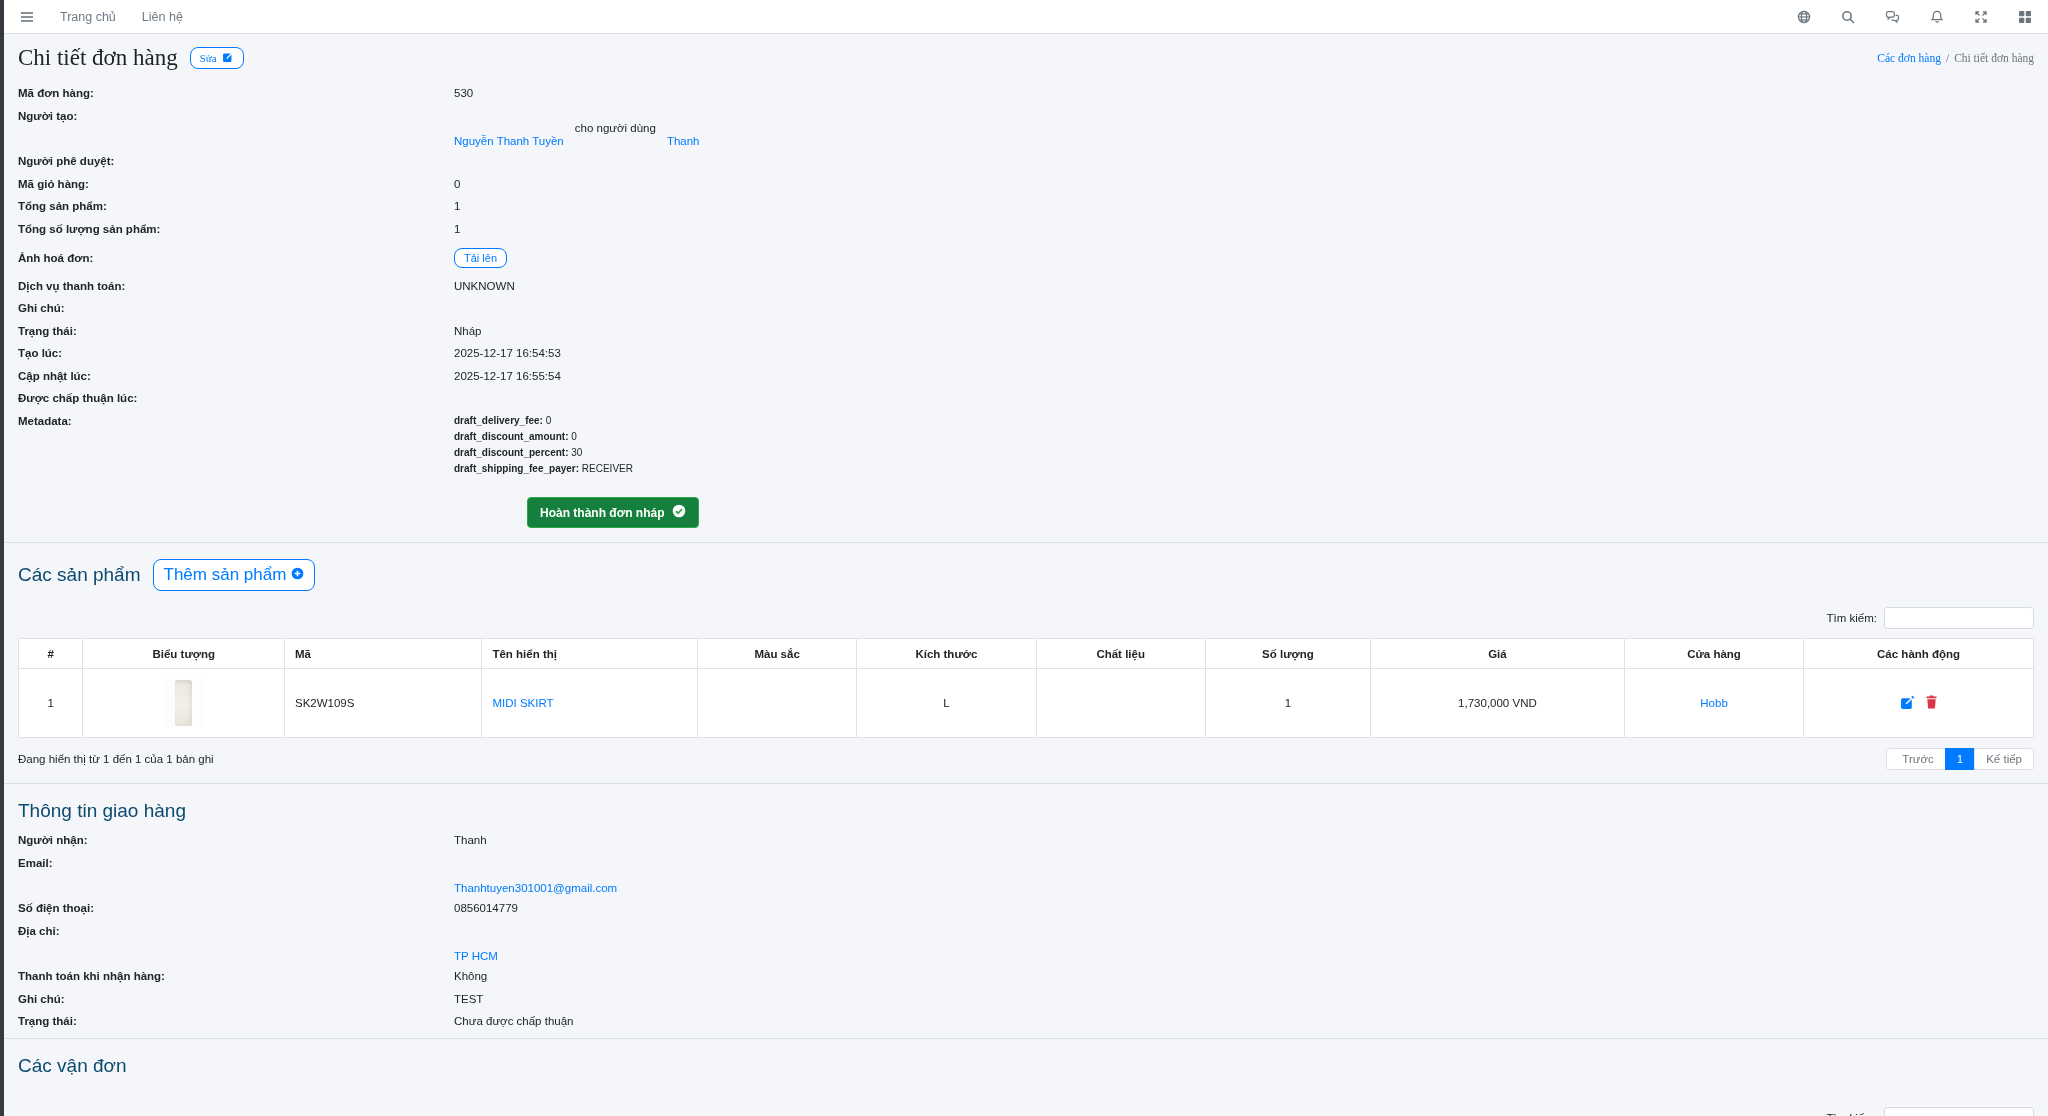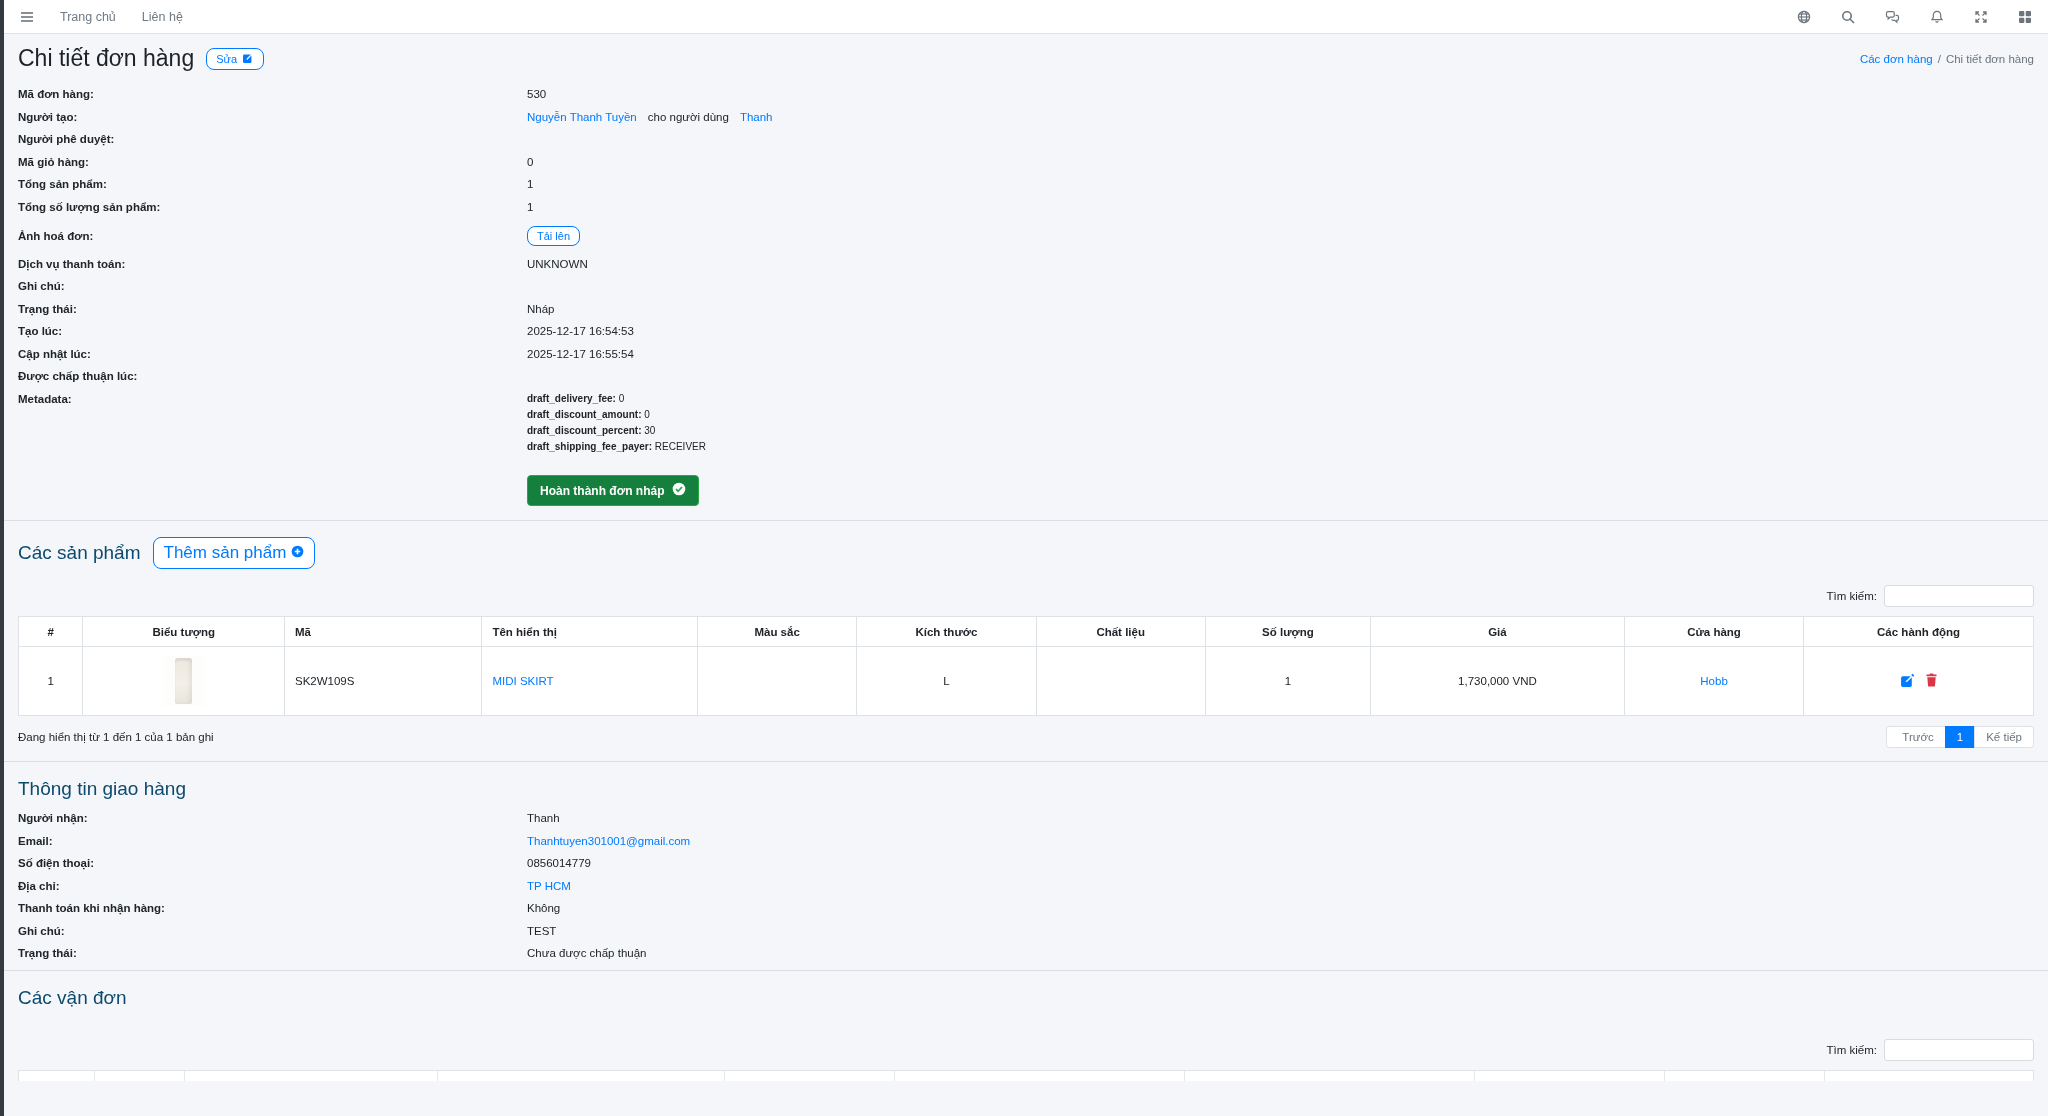--- a/index.html
+++ b/index.html
@@ -13,35 +13,35 @@
   .side-strip{ position:fixed; left:0; top:0; width:4px; height:100%; background:#343a40; z-index:50; }
   .navbar{
     margin-left:4px; height:34px; background:#fff; border-bottom:1px solid #dee2e6;
     display:flex; align-items:center; padding:0 16px; gap:26px;
   }
   .nav-left{ display:flex; align-items:center; gap:26px; }
   .nav-link{ color:#6e7a85; font-size:12.5px; text-decoration:none; cursor:pointer; }
   .nav-right{ margin-left:auto; display:flex; align-items:center; gap:30px; color:#6c757d; }
   .nav-icon{ cursor:pointer; display:inline-flex; }
   .content{ margin-left:4px; padding:0 14px; }
-  .content-header{ display:flex; justify-content:space-between; align-items:center; padding:11px 0 8px; }
+  .content-header{ display:flex; justify-content:space-between; align-items:center; padding:11px 0 8px;font-family:Liberation Serif, serif; }
   .page-title{ font-size:23px; font-weight:400; color:#1e2125; margin:0; display:flex; align-items:center; gap:12px; }
   .btn-outline{
     background:#fff; border:1px solid #007bff; color:#007bff; border-radius:8px;
     font-size:11px; padding:3px 9px; display:inline-flex; align-items:center; gap:5px; cursor:pointer;
     font-family:inherit;
   }
   .breadcrumb{ font-size:11.5px; color:#6c757d; }
   .breadcrumb a{ color:#007bff; text-decoration:none; cursor:pointer; }
   .breadcrumb .sep{ margin:0 5px; color:#6c757d; }
   .fields{ padding-top:8px; }
   .field-row{ display:flex; align-items:flex-start; margin-bottom:8.5px; min-height:14px; }
-  .field-label{ width:509px; flex:none; font-weight:bold; }
+  .field-label{ width:436px; flex:none; font-weight:bold; }
   .field-value{ display:inline-flex; align-items:center; gap:8px; }
-  a.link{ color:#007bff; text-decoration:none; cursor:pointer; }
+  a.link{ color:#007bff; text-decoration:none; cursor:pointer;margin-top:25px; }
   .mid-text{ margin:0 3px; }
   .metadata-line{ margin-bottom:5px; font-size:10px; }
   .metadata-key{ font-weight:bold; }
   .metadata-key::after{ content:": "; }
   .btn-success{
     background:#15803d; color:#fff; border:1px solid #28a745; border-radius:4px;
     font-size:12px; font-weight:bold; padding:6px 12px; display:inline-flex; align-items:center; gap:7px;
     margin:10px 0 14px 509px; cursor:pointer; font-family:inherit;
   }
   .section{ border-top:1px solid #d9dee4; margin:0 -14px; padding:8px 14px 0; }

